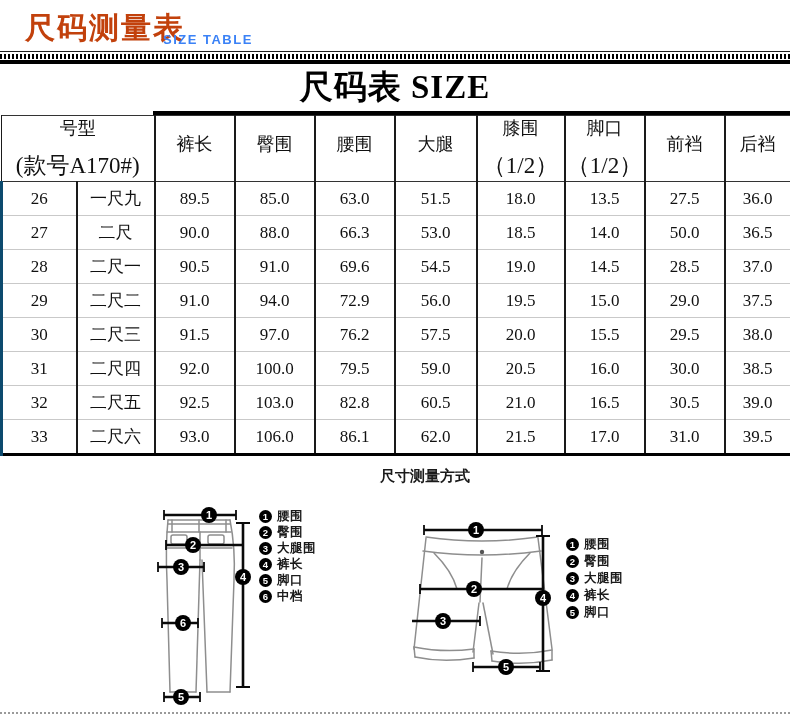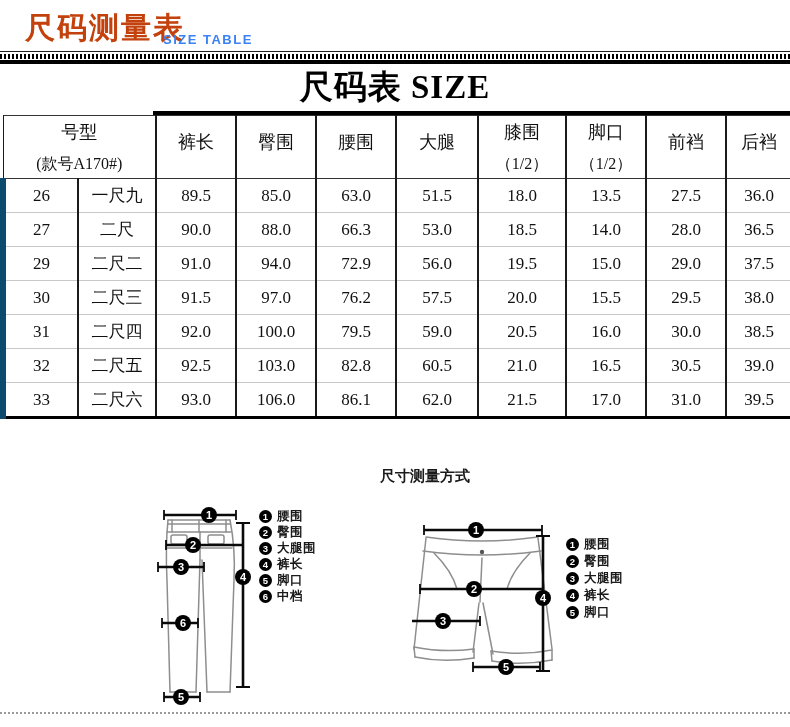--- a/index.html
+++ b/index.html
@@ -16,24 +16,24 @@
   .rule-thick{position:absolute;left:0;top:60px;width:790px;height:4px;background:#000;}
   
   .band-title{position:absolute;left:0;top:64px;width:790px;height:47px;display:flex;align-items:center;justify-content:center;
     font-family:"Liberation Serif","DejaVu Serif",serif;font-size:33px;font-weight:700;color:#000;letter-spacing:1px;}
   .title-underline{position:absolute;left:153px;top:111px;width:637px;height:4px;background:#000;}
   
   table.size{position:absolute;left:0;top:115px;width:790px;border-collapse:collapse;table-layout:fixed;
     font-family:"Liberation Serif","DejaVu Serif",serif;border-top:1px solid #333;border-bottom:3px solid #000;border-radius:27px;}
   table.size td,table.size th{padding:0;text-align:center;vertical-align:middle;font-weight:400;
     border-left:2px solid #1a1a1a;overflow:hidden;}
-  table.size td:first-child,table.size th:first-child{border-left:6px solid #0c4a6e;}
+  table.size td:first-child,table.size th:first-child{border-left:3px solid #0c4a6e;}
   table.size td:last-child,table.size th:last-child{border-right:4px solid #d946ef;margin-left:30px;}
   table.size tr.hdr th{height:62px;font-size:18px;border-bottom:1px solid #333;}
-  table.size tr.hdr th .h2{font-size:16px;margin-top:10px;}
+  table.size tr.hdr th .h2{font-size:23px;margin-top:10px;}
   table.size tr.data td{height:33px;font-size:17px;border-top:1px solid #c9c9c9;}
   table.size tr.data:first-of-type td{border-top:none;}
   table.size th.merged{border-left:1px solid #1a1a1a;}
   
   .measure-title{position:absolute;left:0;top:467px;width:790px;text-align:center;font-size:15px;font-weight:700;color:#1a1a1a;margin-left:30px;}
   .diagram{position:absolute;}
   .legend{position:absolute;}
   .legend .li{display:flex;align-items:center;height:15px;margin-bottom:1px;}
   .legend.wide .li{height:16px;}
   .legend .dot{width:13px;height:13px;border-radius:50%;background:#000;color:#fff;font-size:9.5px;font-weight:700;
@@ -126,22 +126,34 @@
     </tr>
     <tr class="data">
       <td>27</td>
           <td>二尺</td>
           <td>90.0</td>
           <td>88.0</td>
           <td>66.3</td>
           <td>53.0</td>
           <td>18.5</td>
           <td>14.0</td>
-          <td>28.0</td>
+          <td>50.0</td>
           <td>36.5</td>
+    </tr>
+    <tr class="data">
+      <td>28</td>
+          <td>二尺一</td>
+          <td>90.5</td>
+          <td>91.0</td>
+          <td>69.6</td>
+          <td>54.5</td>
+          <td>19.0</td>
+          <td>14.5</td>
+          <td>28.5</td>
+          <td>37.0</td>
     </tr>
     <tr class="data">
       <td>29</td>
           <td>二尺二</td>
           <td>91.0</td>
           <td>94.0</td>
           <td>72.9</td>
           <td>56.0</td>
           <td>19.5</td>
           <td>15.0</td>

